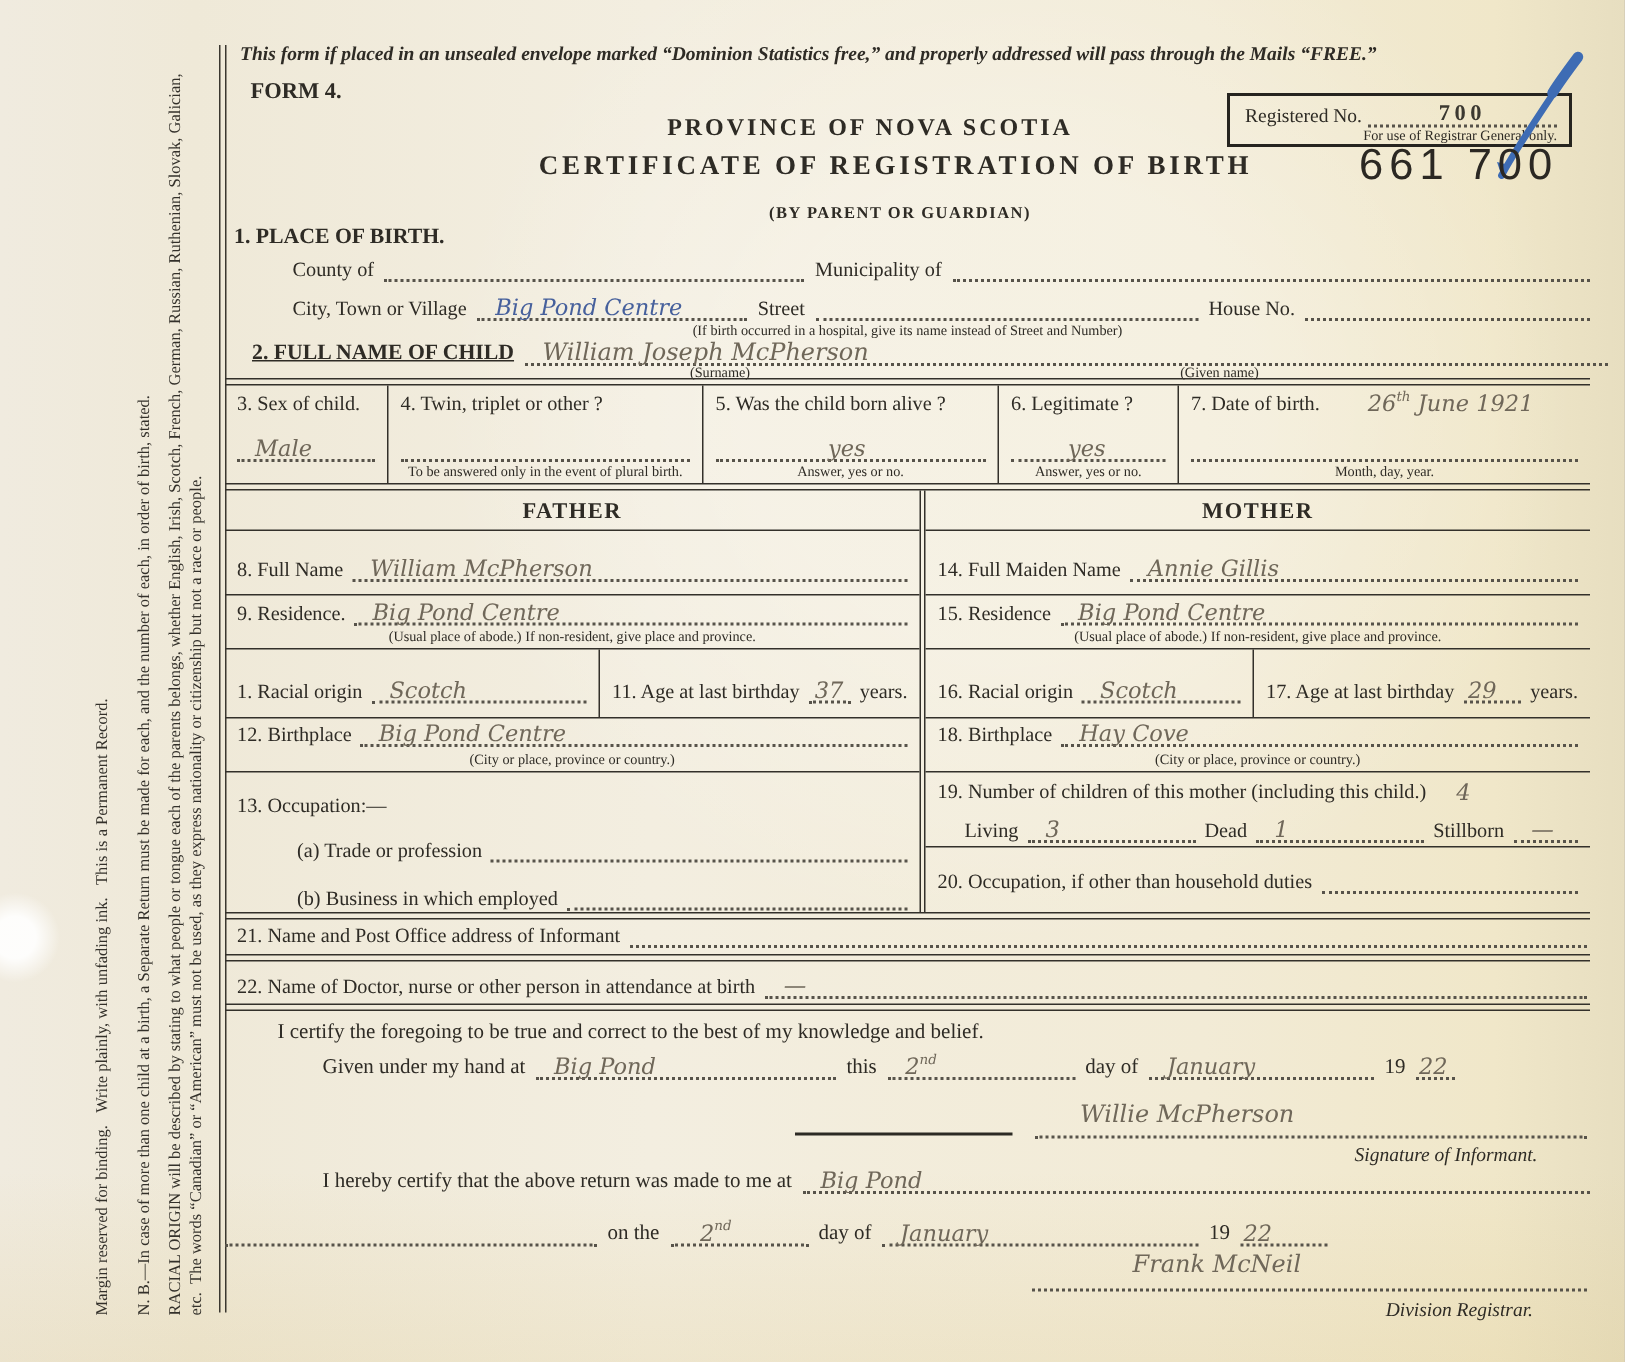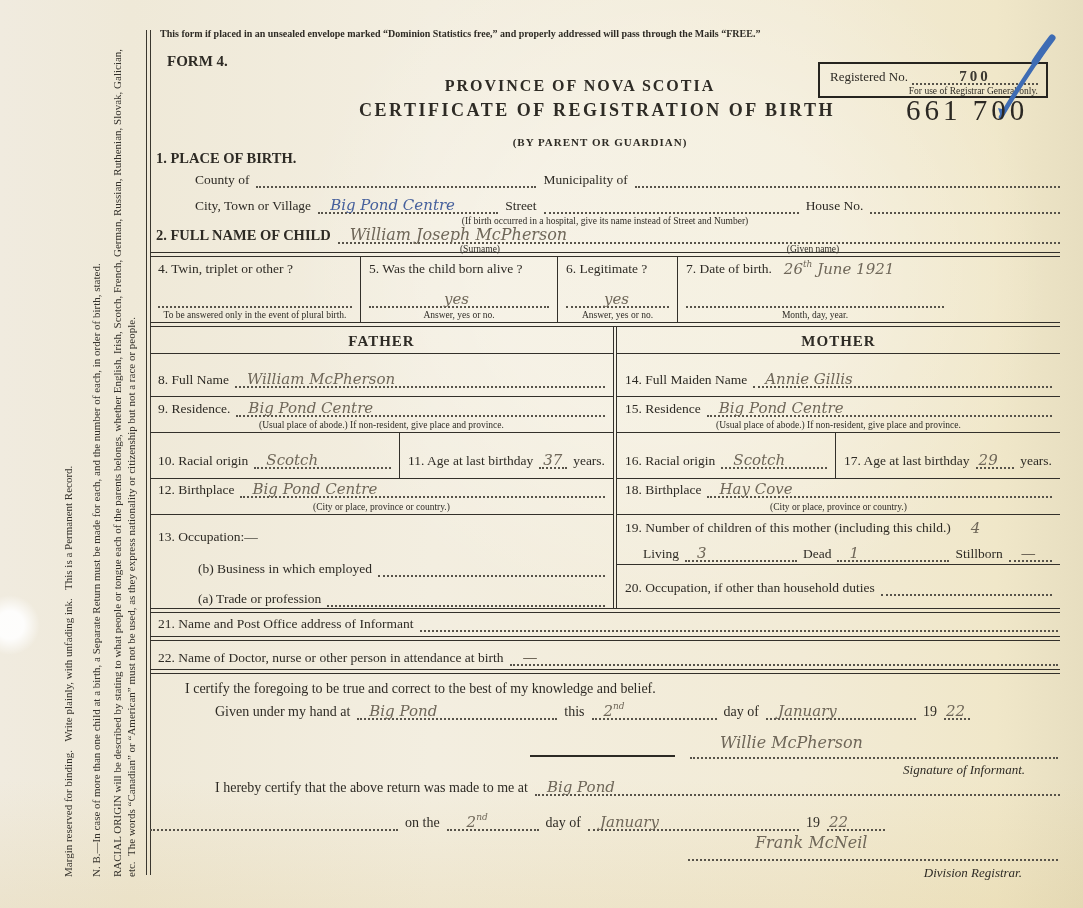--- a/index.html
+++ b/index.html
@@ -60,38 +60,38 @@
   .split { display:flex; }
   .split > div { display:flex; flex-direction:column; justify-content:flex-end; padding:0 8px; }
   .split .cell2 { border-left:1.3px solid #33302a; }
   
   .sigblock { position:absolute; }
   .solidline { position:absolute; border-bottom:2px solid #2c2a24; }
   .dotline { position:absolute; border-bottom:2px dotted #57534a; }
   .sig-hw { position:absolute; white-space:nowrap; font-family:"DejaVu Serif", serif;
             font-style:italic; font-size:16px; color:#6f6759; }
   .caption { position:absolute; font-style:italic; font-size:13px; white-space:nowrap; }
-  .annotation { position:absolute; left:906px; top:94px; font-family:Liberation Serif, serif;
+  .annotation { position:absolute; left:906px; top:94px; font-family:Liberation Sans, sans-serif;
                 font-size:29px; letter-spacing:4px; color:#2b2823; white-space:nowrap; }
   .checkmark { position:absolute; left:0; top:0; pointer-events:none; }
 </style>
 </head>
 <body>
 
 <div class="page">
 
   <div class="margin-notes">
     <p style="margin-bottom:14px">Margin reserved for binding.&nbsp;&nbsp;&nbsp;Write plainly, with unfading ink.&nbsp;&nbsp;&nbsp;This is a Permanent Record.</p>
     <p style="margin-bottom:8px">N. B.—In case of more than one child at a birth, a Separate Return must be made for each, and the number of each, in order of birth, stated.</p>
     <p>RACIAL ORIGIN will be described by stating to what people or tongue each of the parents belongs, whether English, Irish, Scotch, French, German, Russian, Ruthenian, Slovak, Galician, etc.&nbsp;&nbsp;The words “Canadian” or “American” must not be used, as they express nationality or citizenship but not a race or people.</p>
   </div>
   <div class="vrule-left"></div>
 
   <div class="frow" style="left:160px; top:28px; width:865px;">
-    <span class="lbl b" style="white-space:normal; font-size:10px;">
+    <span class="lbl b" style="white-space:normal; font-size:13px;font-style:italic;">
       <span>This form if placed in an unsealed envelope marked “Dominion Statistics free,” and properly addressed will pass through the Mails </span><span>“FREE.”</span>
     </span>
   </div>
 
   <div class="lbl b" style="position:absolute; left:167px; top:53px; font-size:15px;">FORM 4.</div>
 
   <div class="lbl b" style="position:absolute; left:430px; top:77px; width:300px; text-align:center; font-size:16px; letter-spacing:2px;">PROVINCE OF NOVA SCOTIA</div>
 
   <div class="regbox">
     <div class="line1">
@@ -129,32 +129,41 @@
     <span class="fill fix" style="width:180px;">
       <span class="hw blue">Big Pond Centre</span>
     </span>
     <span class="lbl">Street</span>
     <span class="fill fix" style="width:255px;"></span>
     <span class="lbl">House No.</span>
     <span class="fill"></span>
   </div>
   <div class="sm note-c" style="position:absolute; left:440px; top:216px; width:330px;">(If birth occurred in a hospital, give its name instead of Street and Number)</div>
 
-  <div class="frow" style="left:156px; top:227px; width:904px;">
+  <div class="frow" style="left:168px; top:227px; width:904px;text-decoration:underline;">
     <span class="lbl b" style="font-size:14.5px;">2. FULL NAME OF CHILD</span>
     <span class="fill">
       <span class="hw" style="font-size:16px;">William Joseph McPherson</span>
     </span>
   </div>
   <div class="sm note-c" style="position:absolute; left:420px; top:244px; width:120px;">(Surname)</div>
   <div class="sm note-c" style="position:absolute; left:748px; top:244px; width:130px;">(Given name)</div>
 
   <div class="drule" style="top:252px;"></div>
 
   <div class="vitals">
+    <div class="vcell" style="width:108px;">
+      <span class="lbl">3. Sex of child.</span>
+      <span class="vline">
+          <span class="fill">
+            <span class="hw">Male</span>
+          </span>
+        </span>
+      <div class="vnote sm">&nbsp;</div>
+    </div>
     <div class="vcell" style="width:210px;">
       <span class="lbl">4. Twin, triplet or other ?</span>
       <span class="vline">
           <span class="fill"></span>
         </span>
       <div class="vnote sm">To be answered only in the event of plural birth.</div>
     </div>
     <div class="vcell" style="width:197px;">
       <span class="lbl">5. Was the child born alive ?</span>
       <span class="vline">
@@ -167,21 +176,21 @@
     <div class="vcell" style="width:120px;">
       <span class="lbl">6. Legitimate ?</span>
       <span class="vline">
           <span class="fill">
             <span class="hw" style="left:38px;">yes</span>
           </span>
         </span>
       <div class="vnote sm">Answer, yes or no.</div>
     </div>
     <div class="vcell" style="width:275px;">
-      <span style="display:flex; align-items:flex-end; gap:0;">
+      <span style="display:flex; align-items:flex-end; gap:20px;">
         <span class="lbl">7. Date of birth.</span>
         <span class="hw" style="position:relative; bottom:0;"><span>26</span><span class="ord">th</span><span> June 1921</span></span>
       </span>
       <span class="vline">
           <span class="fill"></span>
         </span>
       <div class="vnote sm">Month, day, year.</div>
     </div>
   </div>
   <div class="drule" style="top:322px;"></div>
@@ -202,21 +211,21 @@
           <span class="lbl">9. Residence.</span>
           <span class="fill">
               <span class="hw">Big Pond Centre</span>
             </span>
         </div>
         <div class="pnote sm">(Usual place of abode.)  If non-resident, give place and province.</div>
       </div>
       <div class="prow split" style="height:46px; padding:0;">
         <div style="width:272px; padding-bottom:9px;">
           <div class="fieldline">
-            <span class="lbl">10. Racial origin</span>
+            <span class="lbl">1. Racial origin</span>
             <span class="fill">
                 <span class="hw">Scotch</span>
               </span>
           </div>
         </div>
         <div class="cell2" style="flex:1; padding-bottom:9px;">
           <div class="fieldline">
             <span class="lbl">11. Age at last birthday</span>
             <span class="fill" style="min-width:28px;">
                 <span class="hw" style="left:4px;">37</span>
@@ -229,26 +238,26 @@
         <div class="fieldline" style="padding-top:3px;">
           <span class="lbl">12. Birthplace</span>
           <span class="fill">
               <span class="hw">Big Pond Centre</span>
             </span>
         </div>
         <div class="pnote sm">(City or place, province or country.)</div>
       </div>
       <div class="prow" style="height:94px; padding-top:14px;">
         <div class="lbl">13. Occupation:—</div>
+        <div class="fieldline" style="margin:14px 0 0 40px;">
+          <span class="lbl">(a) Trade or profession</span>
+          <span class="fill"></span>
+        </div>
         <div class="fieldline" style="margin:16px 0 0 40px;">
           <span class="lbl">(b) Business in which employed</span>
-          <span class="fill"></span>
-        </div>
-        <div class="fieldline" style="margin:14px 0 0 40px;">
-          <span class="lbl">(a) Trade or profession</span>
           <span class="fill"></span>
         </div>
       </div>
     </div>
 
     <div class="pcol mother">
       <div class="phead">MOTHER</div>
       <div class="prow" style="height:43px; padding-bottom:8px; display:flex; align-items:flex-end;">
         <div class="fieldline" style="width:100%;">
           <span class="lbl">14. Full Maiden Name</span>

